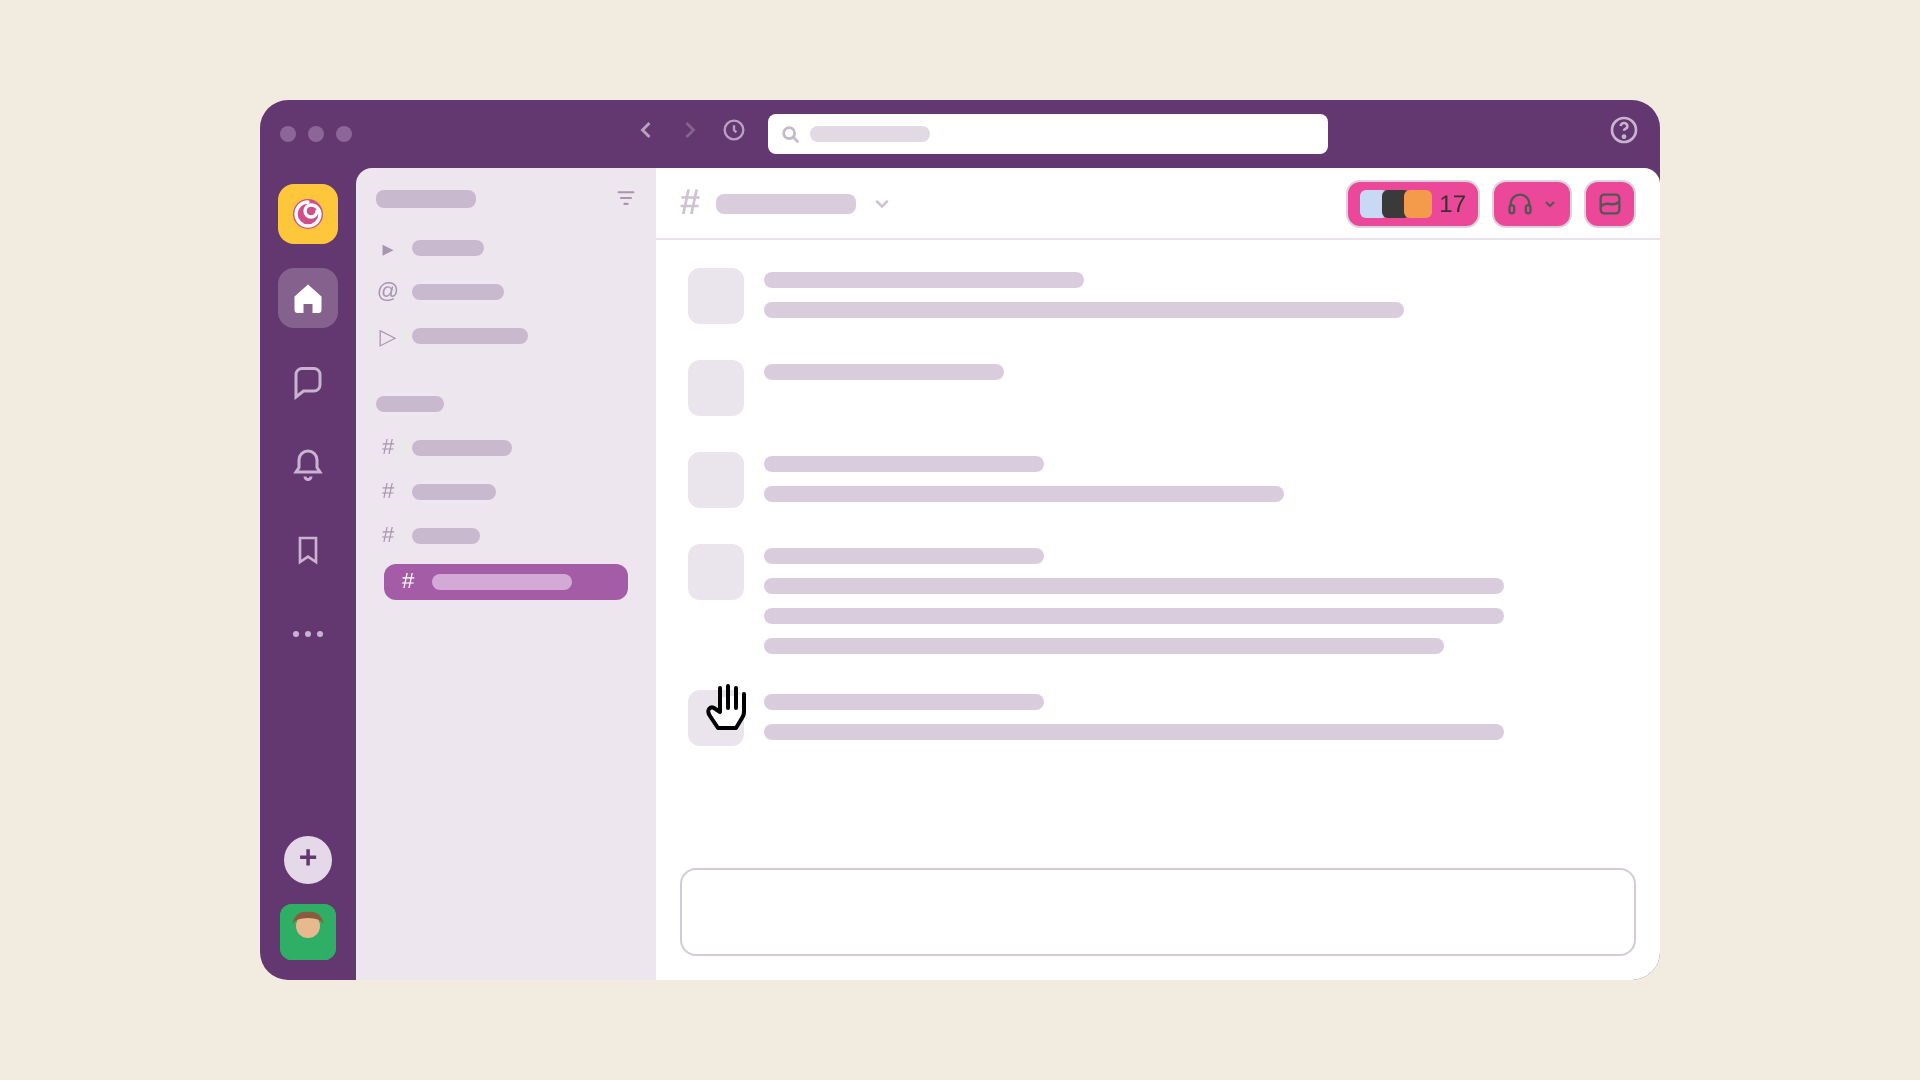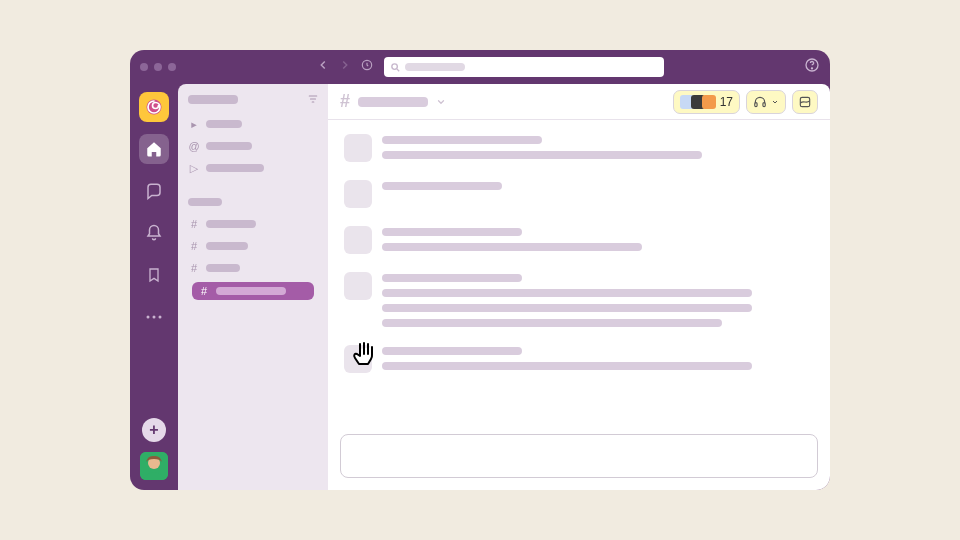--- a/index.html
+++ b/index.html
@@ -92,21 +92,21 @@
     border-top-right-radius: 8px;
     display: flex; flex-direction: column;
   }
   .chan-header {
     height: 36px; display: flex; align-items: center; padding: 0 12px; gap: 8px;
     border-bottom: 1px solid #E8E2EB;
     position: relative;
   }
   .hash-big { color: #CFC3D3; font-size: 18px; font-weight: 600; }
   .pill {
-    background: #fef9c3; border: 1px solid #D9D4DB; border-radius: 7px;
+    background: #ec4899; border: 1px solid #D9D4DB; border-radius: 7px;
     height: 24px; display: flex; align-items: center; padding: 0 6px; gap: 4px;
     font-size: 12px; color: #333;
   }
   .faces { display: flex; }
   .face { width: 14px; height: 14px; border-radius: 3px; margin-left: -3px; }
   .face:first-child { margin-left: 0; }
   .messages {
     flex: 1; padding: 14px 16px; display: flex; flex-direction: column; gap: 18px;
     border-bottom: 1px solid transparent;
     overflow: hidden;

